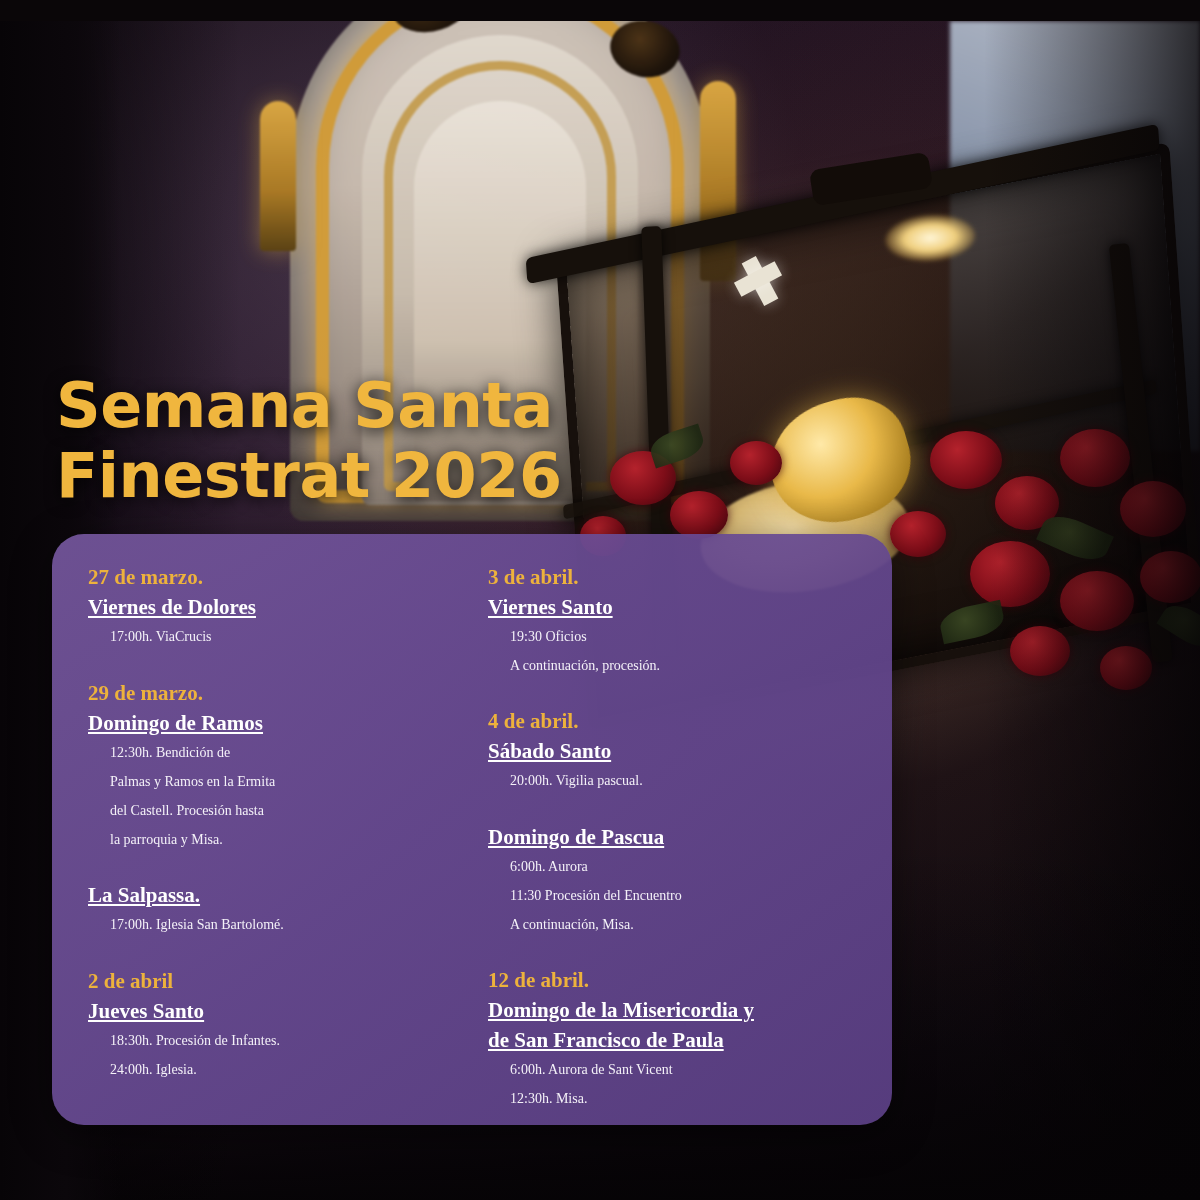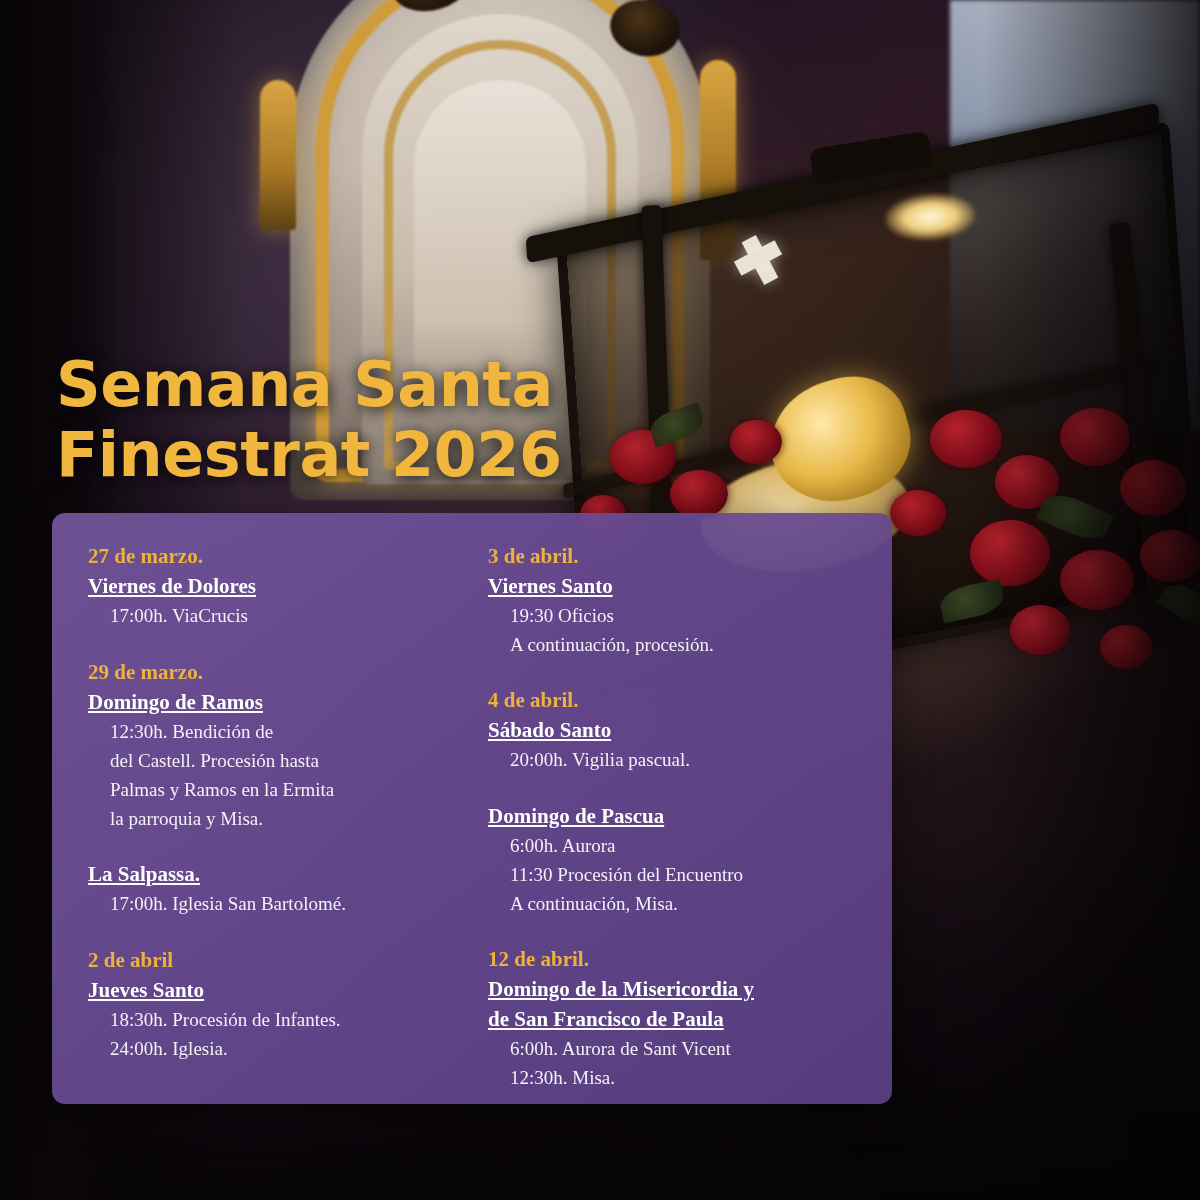--- a/index.html
+++ b/index.html
@@ -11,20 +11,21 @@
     font-family: "Liberation Serif", serif;
     background: #0a0608;
     position: relative;
   }
 
   
   .poster {
     position: absolute;
     inset: 0;
     overflow: hidden;
+    margin-top: 21px;
   }
 
   .bg-base {
     position: absolute;
     inset: 0;
     background:
       radial-gradient(circle at 72% 38%, rgba(255, 206, 120, 0.30) 0%, rgba(120, 70, 20, 0.10) 28%, rgba(0,0,0,0) 52%),
       radial-gradient(circle at 30% 18%, rgba(210, 175, 210, 0.22) 0%, rgba(50, 30, 60, 0.10) 35%, rgba(0,0,0,0) 60%),
       linear-gradient(145deg, #120a12 0%, #1d1020 25%, #2a1626 48%, #150d16 70%, #070406 100%);
   }
@@ -236,21 +237,21 @@
     text-shadow: 0 3px 16px rgba(0,0,0,0.85);
     white-space: nowrap;
   }
 
   
   .panel {
     position: absolute;
     left: 52px; top: 513px;
     width: 840px; height: 591px;
     background: linear-gradient(135deg, rgba(116, 86, 156, 0.93) 0%, rgba(103, 74, 146, 0.93) 45%, rgba(92, 64, 134, 0.93) 100%);
-    border-radius: 13px;
+    border-radius: 32px;
     z-index: 5;
     box-shadow: 0 10px 40px rgba(0,0,0,0.45);
   }
 
   .columns {
     position: absolute;
     inset: 0;
     display: flex;
     padding: 28px 30px 26px 36px;
     z-index: 6;
@@ -274,21 +275,21 @@
   .entry-name {
     font-family: "Liberation Serif", serif;
     font-weight: bold;
     font-size: 21px;
     color: #ffffff;
     line-height: 30px;
     text-decoration: underline;
   }
   .entry-detail {
     font-family: "Liberation Serif", serif;
-    font-size: 19px;
+    font-size: 14px;
     color: #f4f1f8;
     line-height: 30px;
     padding-left: 22px;
   }
   .entry-detail.tight { line-height: 29px; }
 </style>
 </head>
 <body>
 
 <div class="poster">
@@ -360,22 +361,22 @@
         <div class="entry">
           <div class="entry-date">27 de marzo.</div>
           <div class="entry-name">Viernes de Dolores</div>
           <div class="entry-detail">17:00h. ViaCrucis</div>
         </div>
 
         <div class="entry">
           <div class="entry-date">29 de marzo.</div>
           <div class="entry-name">Domingo de Ramos</div>
           <div class="entry-detail tight">12:30h.  Bendición de</div>
+          <div class="entry-detail tight">Palmas y Ramos en la Ermita</div>
           <div class="entry-detail tight">del Castell. Procesión hasta</div>
-          <div class="entry-detail tight">Palmas y Ramos en la Ermita</div>
           <div class="entry-detail tight">la parroquia y Misa.</div>
         </div>
 
         <div class="entry">
           <div class="entry-name">La Salpassa.</div>
           <div class="entry-detail">17:00h. Iglesia San Bartolomé.</div>
         </div>
 
         <div class="entry">
           <div class="entry-date">2  de abril</div>

